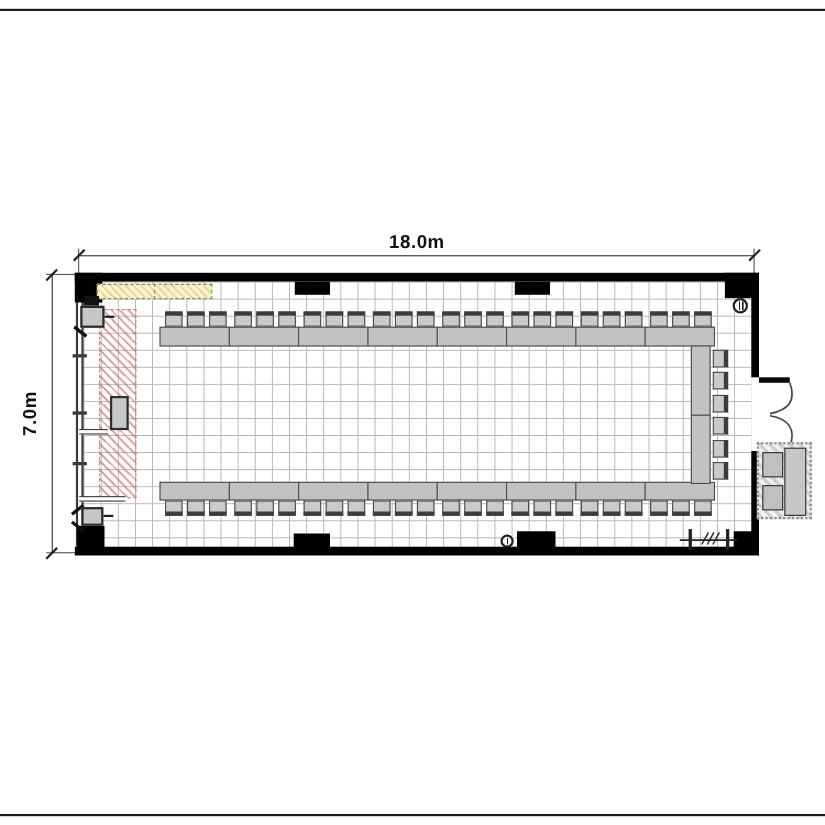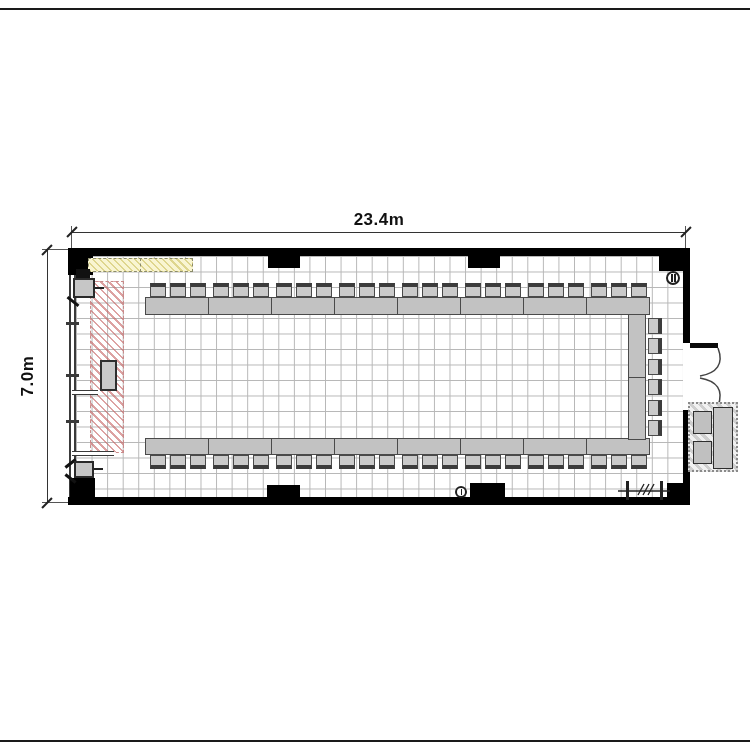--- a/index.html
+++ b/index.html
@@ -75,21 +75,21 @@
 <div id="plan">
 
   <div class="frame-line" style="top:8px;"></div>
   <div class="frame-line" style="top:740px;"></div>
 
   <div class="ext-line-v" style="left:71px; top:226px; height:24px;"></div>
   <div class="ext-line-v" style="left:685px; top:226px; height:24px;"></div>
   <div class="dim-line-h" style="left:72px; top:232px; width:614px;"></div>
   <div class="tick" style="left:65px; top:231px;"></div>
   <div class="tick" style="left:679px; top:231px;"></div>
-  <div class="dim-label" style="left:339px; top:210px; width:80px;">23.4m</div>
+  <div class="dim-label" style="left:339px; top:210px; width:80px;">18.0m</div>
 
   <div class="ext-line-h" style="left:42px; top:249px; width:27px;"></div>
   <div class="ext-line-h" style="left:42px; top:502px; width:27px;"></div>
   <div class="dim-line-v" style="left:47px; top:250px; height:253px;"></div>
   <div class="tick" style="left:40px; top:249px;"></div>
   <div class="tick" style="left:40px; top:502px;"></div>
   <div class="dim-label" style="left:3px; top:366px; width:50px; transform:rotate(-90deg);">7.0m</div>
 
   <div class="grid" style="left:76px; top:256px; width:607px; height:241px;"></div>
 

